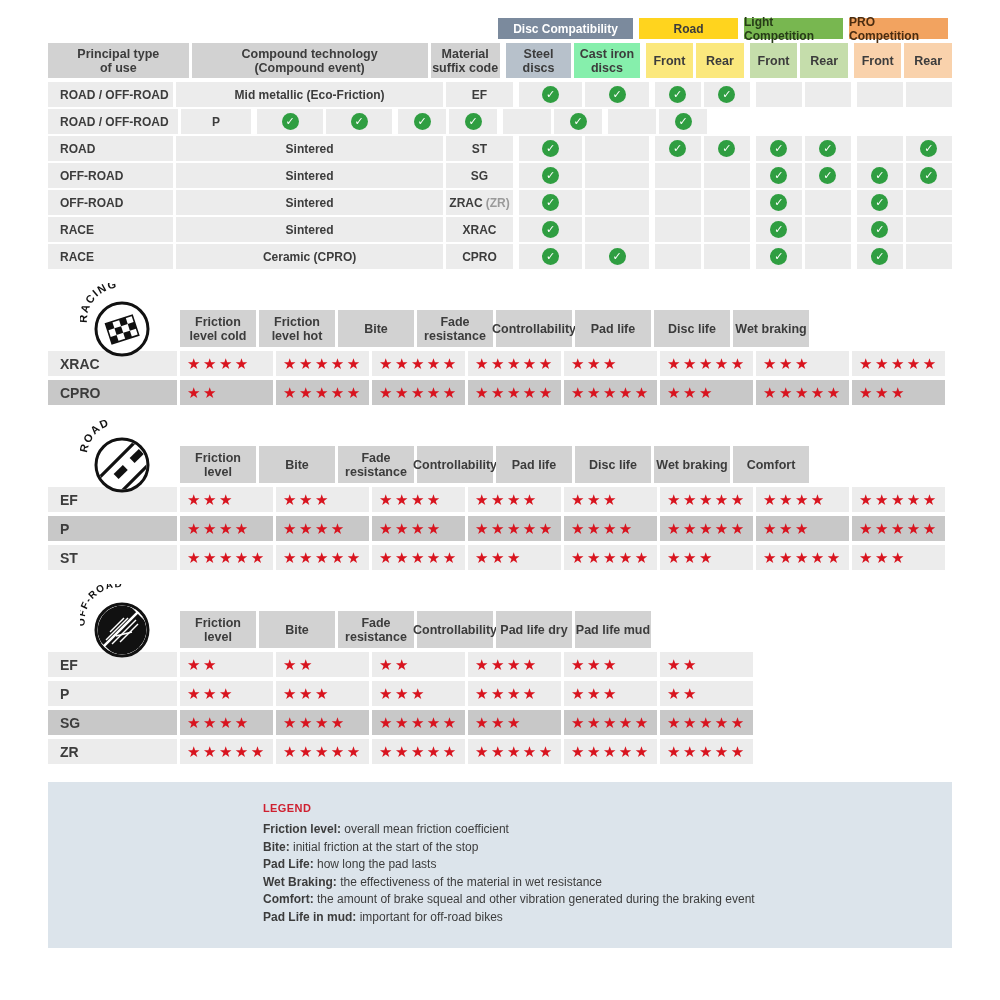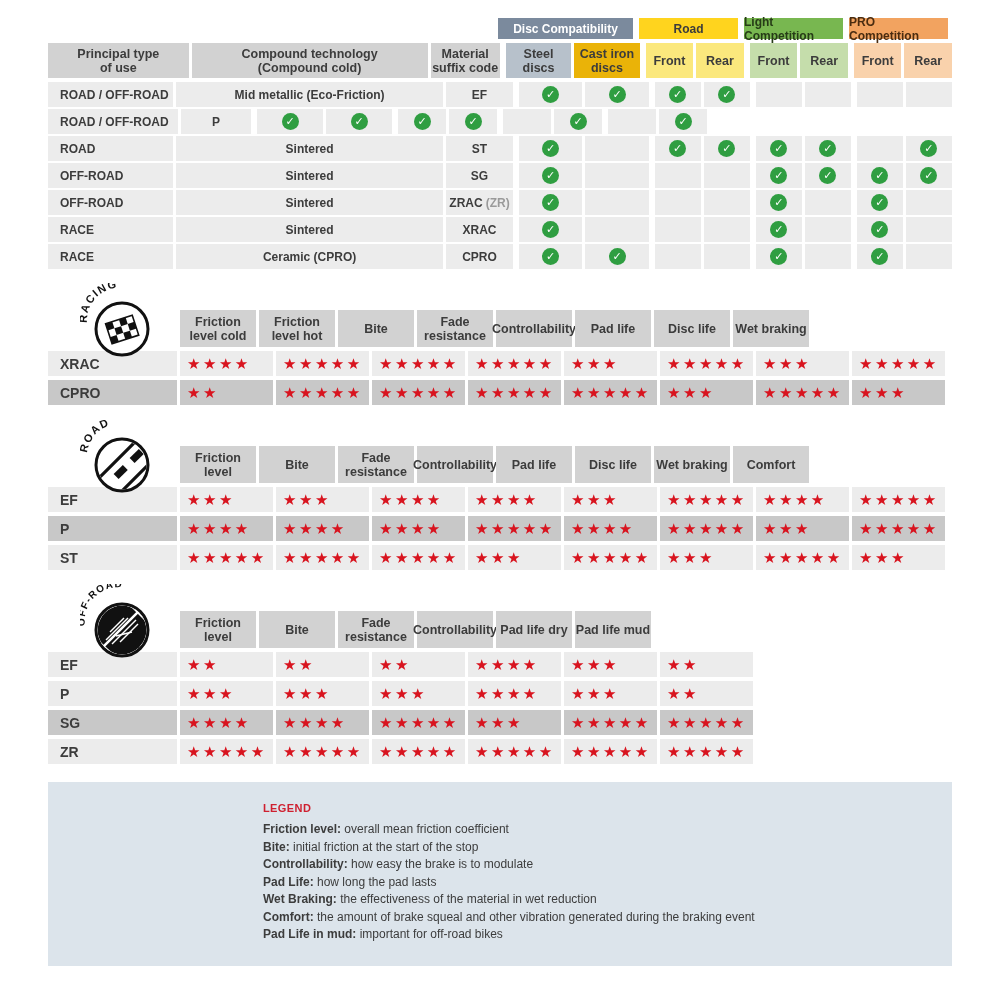--- a/index.html
+++ b/index.html
@@ -72,26 +72,26 @@
       <div class="band-spacer"></div>
     <div class="band" style="width: 135px; background: rgb(123, 138, 157); color: rgb(255, 255, 255); margin-right: 6px;">Disc Compatibility</div>
         <div class="band" style="width: 99px; background: rgb(255, 212, 30); color: rgb(60, 60, 60); margin-right: 6px;">Road</div>
         <div class="band" style="width: 99px; background: rgb(120, 183, 80); color: rgb(38, 60, 23); margin-right: 6px;">Light Competition</div>
         <div class="band" style="width: 99px; background: rgb(242, 163, 96); color: rgb(74, 44, 16);">PRO Competition</div>
       </div>
     <div class="head-row">
       <div class="hcell c-use">Principal type
 of use</div>
       <div class="hcell c-tech">Compound technology
-(Compound cold)</div>
+(Compound event)</div>
       <div class="hcell c-code">Material
 suffix code</div>
     <div class="hcell" style="width: 66px; background: rgb(183, 193, 203); margin-right: 3px;">Steel
 discs</div>
-        <div class="hcell" style="width: 66px; background: #eab308; margin-right: 6px;">Cast iron
+        <div class="hcell" style="width: 66px; background: #86efac; margin-right: 6px;">Cast iron
 discs</div>
         <div class="hcell" style="width: 48px; background: rgb(251, 232, 125); margin-right: 3px;">Front</div>
         <div class="hcell" style="width: 48px; background: rgb(251, 232, 125); margin-right: 6px;">Rear</div>
         <div class="hcell" style="width: 48px; background: rgb(197, 221, 171); margin-right: 3px;">Front</div>
         <div class="hcell" style="width: 48px; background: rgb(197, 221, 171); margin-right: 6px;">Rear</div>
         <div class="hcell" style="width: 48px; background: rgb(249, 210, 172); margin-right: 3px;">Front</div>
         <div class="hcell" style="width: 48px; background: rgb(249, 210, 172); margin-right: 0px;">Rear</div>
       </div>
     <div>
         <div class="crow">
@@ -600,21 +600,20 @@
           </div>
         </div>
       </div>
   </section>
 
   <div class="legend">
     <div class="lg-title">LEGEND</div>
     <div>
         <div class="lg-line"><span class="lg-term">Friction level</span><span> overall mean friction coefficient</span></div>
         <div class="lg-line"><span class="lg-term">Bite</span><span> initial friction at the start of the stop</span></div>
-        <div class="lg-line"><span class="lg-term">Controllability</span><span> how easy the brake is to modulate</span></div>
         <div class="lg-line"><span class="lg-term">Pad Life</span><span> how long the pad lasts</span></div>
-        <div class="lg-line"><span class="lg-term">Wet Braking</span><span> the effectiveness of the material in wet reduction</span></div>
+        <div class="lg-line"><span class="lg-term">Wet Braking</span><span> the effectiveness of the material in wet resistance</span></div>
         <div class="lg-line"><span class="lg-term">Comfort</span><span> the amount of brake squeal and other vibration generated during the braking event</span></div>
         <div class="lg-line"><span class="lg-term">Pad Life in mud</span><span> important for off-road bikes</span></div>
       </div>
   </div>
 
 </div>
 
 </body></html>

